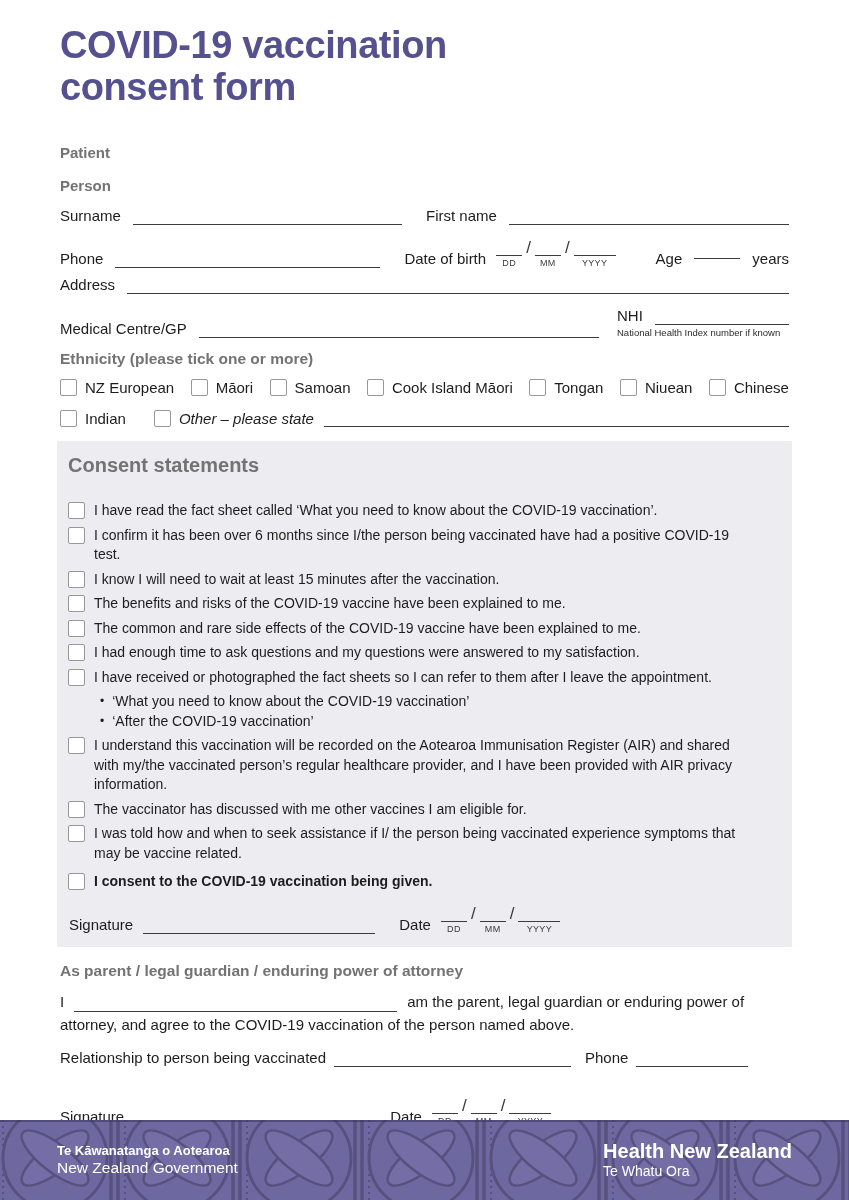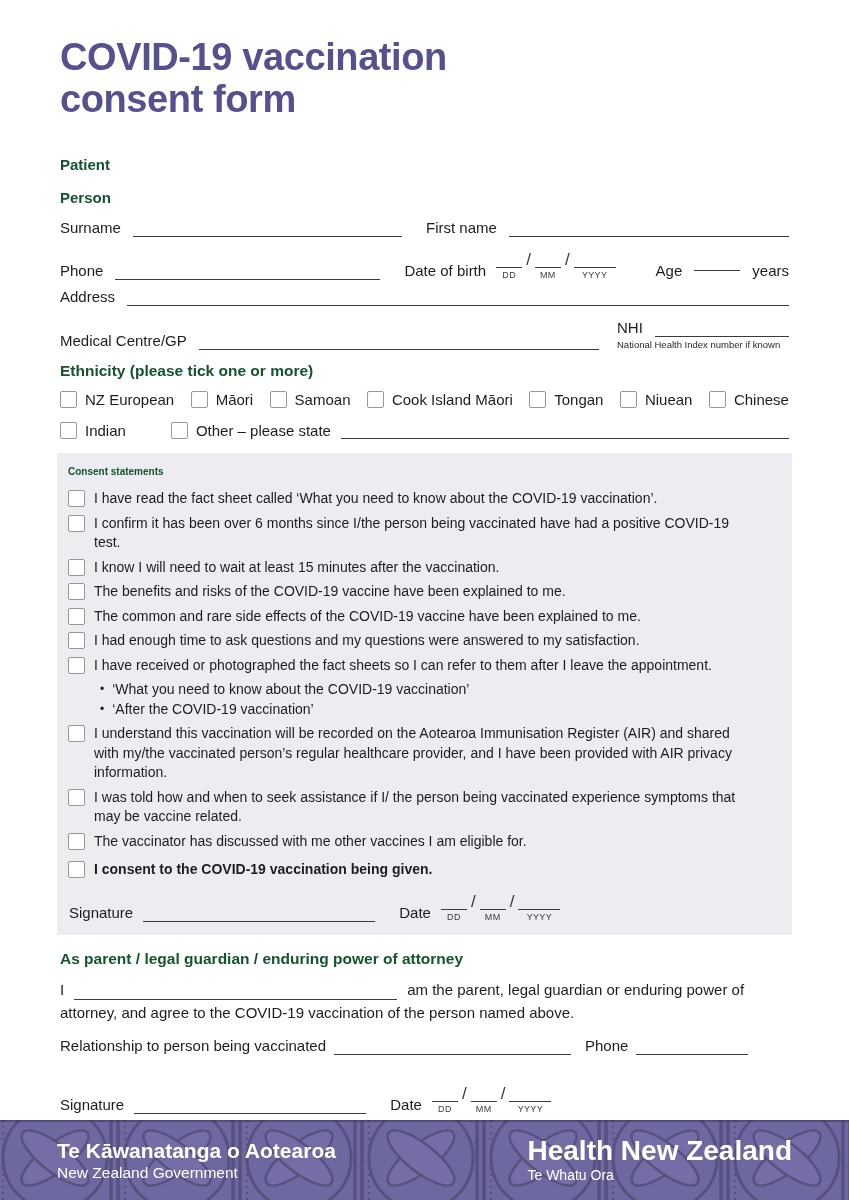--- a/index.html
+++ b/index.html
@@ -12,24 +12,24 @@
     --line:#3c3c3c;
   }
   *{box-sizing:border-box;margin:0;padding:0;}
   html,body{background:#fff;}
   body{
     width:849px;height:1200px;margin:0;position:relative;overflow:hidden;
     font-family:"Liberation Sans",sans-serif;color:var(--text);
   }
   .content{padding:0 60px;}
   .page-title{
-    padding-top:36px;font-size:38px;font-weight:700;line-height:1.11;
+    padding-top:24px;font-size:38px;font-weight:700;line-height:1.11;
     color:var(--accent);letter-spacing:-0.4px;
   }
-  .h-bold{font-weight:700;font-size:15px;color:#14532d;}
+  .h-bold{font-weight:700;font-size:15px;color:#737373;}
   .patient-heading{margin-top:36px;}
   .person-heading{margin-top:16px;}
   .row{display:flex;align-items:flex-end;}
   .frow{margin-top:13px;}
   .lbl{font-size:15px;white-space:nowrap;padding-bottom:1px;}
   .ln{border-bottom:1.3px solid var(--line);height:15px;}
   .grow{flex:1;}
   .half-l{display:flex;align-items:flex-end;width:342px;margin-right:24px;}
   .half-r{display:flex;align-items:flex-end;flex:1;}
   .gap8{margin-left:12px;}
@@ -45,26 +45,26 @@
   .nhi-note{font-size:9.5px;color:#2a2a2a;margin-top:2px;white-space:nowrap;}
   .eth-heading{margin-top:12px;font-size:15.5px;}
   .eth-row1{display:flex;justify-content:space-between;margin-top:11px;}
   .eth-row2{display:flex;align-items:flex-end;margin-top:14px;}
   .eth-item{display:flex;align-items:center;}
   .cb{
     width:17px;height:17px;border:1.4px solid #979797;border-radius:2px;
     background:#fff;flex:none;display:inline-block;
   }
   .eth-item .lbl{margin-left:8px;padding-bottom:0;}
-  .other-item{margin-left:45px;}
+  .other-item{margin-left:28px;font-style:italic;}
   .consent-box{
     margin:14px -3px 0 -3px;background:var(--box-bg);
     padding:13px 14px 13px 11px;border-radius:1px;
   }
-  .consent-heading{font-size:10px;margin-bottom:12px;}
+  .consent-heading{font-size:20px;margin-bottom:24px;}
   .c-row{display:flex;margin-bottom:5px;}
   .c-row .cb{margin-top:1px;margin-right:9px;background:#fff;}
   .c-text{font-size:14px;line-height:19.5px;max-width:648px;}
   .c-text.bold{font-weight:700;}
   .c-bullets{margin:0 0 5px 30px;}
   .bullet-line{display:flex;font-size:14px;line-height:19.5px;}
   .bullet-line::before{content:"\2022";font-size:12px;margin:0 8px 0 2px;}
   .sig-row{display:flex;align-items:flex-end;}
   .box-sig{margin-top:12px;padding-left:1px;}
   .sig-line{width:232px;margin-left:10px;}
@@ -89,24 +89,24 @@
   }
   .footer-pattern{position:absolute;top:0;left:0;}
   .p-circ{fill:none;stroke:var(--pattern-dark);stroke-width:3;}
   .p-leaf{fill:var(--leaf-fill);stroke:var(--pattern-dark);stroke-width:2.5;}
   .p-bar{stroke:var(--pattern-dark);stroke-width:3.5;}
   .p-dots{stroke:var(--pattern-dark);stroke-width:2;stroke-dasharray:2 4;}
   .footer-text{
     position:absolute;inset:0;display:flex;justify-content:space-between;
     align-items:center;padding:0 57px;color:#fff;z-index:3;
   }
-  .govt-name{font-size:21px;font-weight:700;line-height:1.2;}
+  .govt-name{font-size:13px;font-weight:700;line-height:1.2;}
   .govt-sub{font-size:15.5px;font-weight:400;line-height:1.25;}
   .org-block{text-align:left;}
-  .org-name{font-size:28px;font-weight:700;line-height:1.1;}
+  .org-name{font-size:20px;font-weight:700;line-height:1.1;}
   .org-sub{font-size:14px;font-weight:400;line-height:1.3;}
 </style>
 </head>
 <body>
 
 <div class="content">
 
   <div class="page-title">
     <div>COVID-19 vaccination</div>
     <div>consent form</div>
@@ -251,25 +251,25 @@
     <div class="c-bullets">
       <div class="bullet-line">‘What you need to know about the COVID-19 vaccination’</div>
       <div class="bullet-line">‘After the COVID-19 vaccination’</div>
     </div>
     <div class="c-row">
         <span class="cb"></span>
         <span class="c-text">I understand this vaccination will be recorded on the Aotearoa Immunisation Register (AIR) and shared with my/the vaccinated person’s regular healthcare provider, and I have been provided with AIR privacy information.</span>
       </div>
     <div class="c-row">
         <span class="cb"></span>
+        <span class="c-text">The vaccinator has discussed with me other vaccines I am eligible for.</span>
+      </div>
+    <div class="c-row">
+        <span class="cb"></span>
         <span class="c-text">I was told how and when to seek assistance if I/ the person being vaccinated experience symptoms that may be vaccine related.</span>
-      </div>
-    <div class="c-row">
-        <span class="cb"></span>
-        <span class="c-text">The vaccinator has discussed with me other vaccines I am eligible for.</span>
       </div>
     <div class="c-row" style="margin-top:9px;">
         <span class="cb"></span>
         <span class="c-text bold">I consent to the COVID-19 vaccination being given.</span>
       </div>
 
     <div class="sig-row box-sig">
       <span class="lbl">Signature</span>
       <span class="ln sig-line"></span>
       <span class="lbl date-lbl">Date</span>

